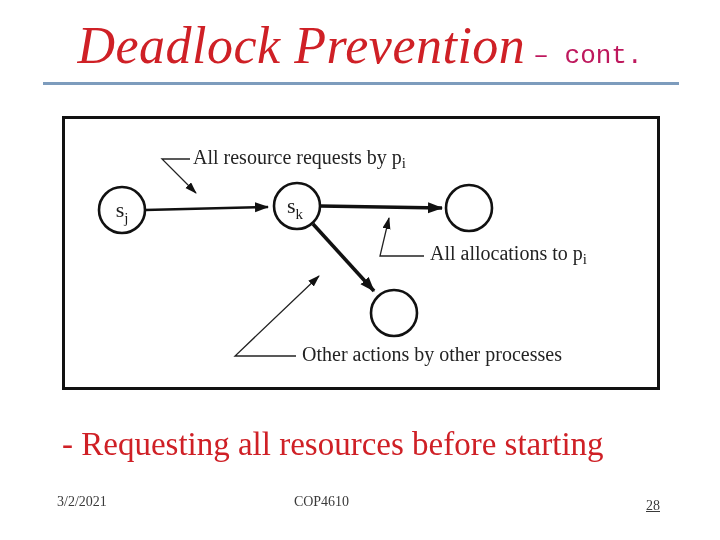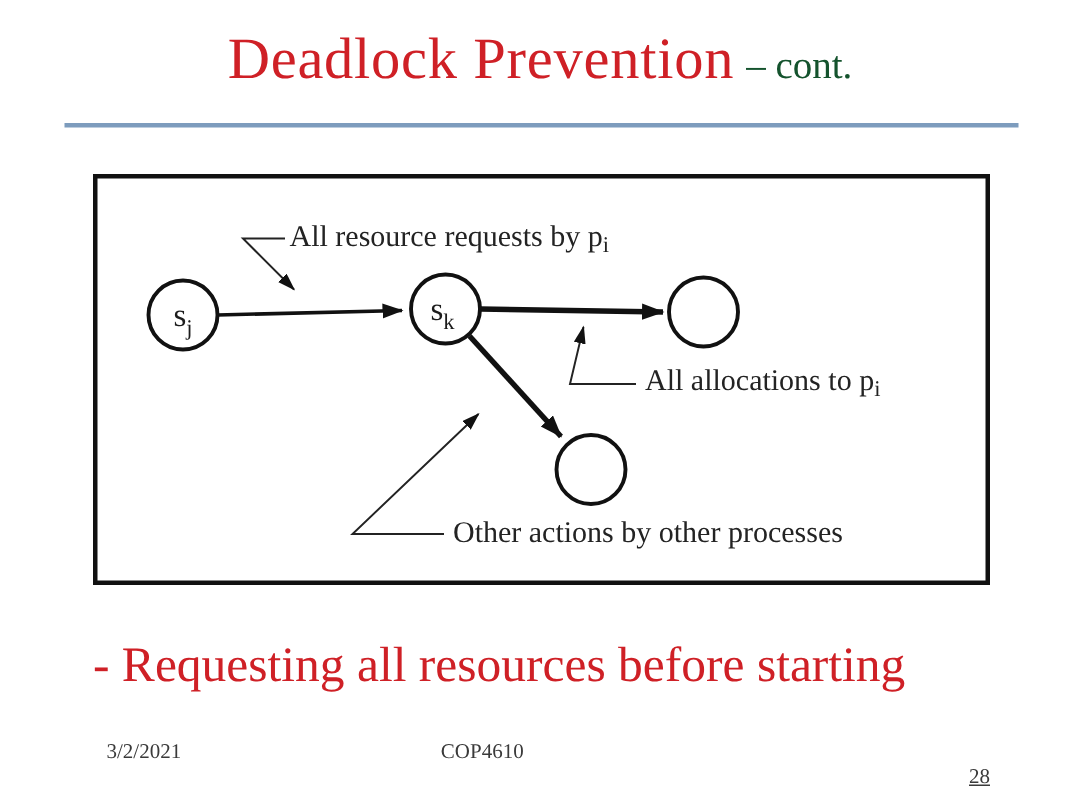--- a/index.html
+++ b/index.html
@@ -5,24 +5,24 @@
   html,body{margin:0;padding:0;}
   body{
     width:720px;height:540px;position:relative;background:#ffffff;
     font-family:"Liberation Serif", serif;overflow:hidden;
   }
   .title-wrap{
     position:absolute;top:20px;left:0;width:720px;text-align:center;
     line-height:1;white-space:nowrap;
   }
   .title-main{
-    font-size:39px;color:#cf2026;letter-spacing:0.5px;
+    font-size:52px;color:#cf2026;letter-spacing:0.5px;font-style:italic;
   }
   .title-suffix{
-    font-size:26px;color:#14532d;margin-left:8px;
+    font-size:26px;color:#be185d;margin-left:8px;font-family:Liberation Mono, monospace;
   }
   .title-rule{
     position:absolute;left:43px;top:82px;width:636px;height:3px;
     background:#7d9cbd;
   }
   .figure-box{
     position:absolute;left:62px;top:116px;width:598px;height:274px;
     border:3px solid #111111;box-sizing:border-box;background:#ffffff;
   }
   .figure-box svg{display:block;width:100%;height:100%;}
@@ -30,23 +30,23 @@
     font-family:"Liberation Serif", serif;font-size:20px;fill:#232323;
   }
   .fig-sub{font-size:15px;}
   .node-label{font-family:"Liberation Serif", serif;font-size:22px;fill:#1c1c1c;}
   .node-sub{font-size:15px;}
   .bullet-line{
     position:absolute;left:62px;top:424px;font-size:33px;color:#cf2026;
     white-space:nowrap;line-height:1.25;
   }
   .footer{position:absolute;left:0;top:494px;width:720px;font-size:14px;color:#3a3a3a;}
-  .footer-date{position:absolute;left:57px;top:0;margin-left:14px;}
+  .footer-date{position:absolute;left:57px;top:0;}
   .footer-course{position:absolute;left:0;top:0;width:643px;text-align:center;}
-  .footer-page{position:absolute;right:60px;top:17px;text-decoration:underline;}
+  .footer-page{position:absolute;right:60px;top:4px;text-decoration:underline;}
 </style>
 </head>
 <body>
 
 <div class="title-wrap">
   <span class="title-main">Deadlock Prevention</span><span class="title-suffix">– cont.</span>
 </div>
 
 <div class="title-rule"></div>
 

